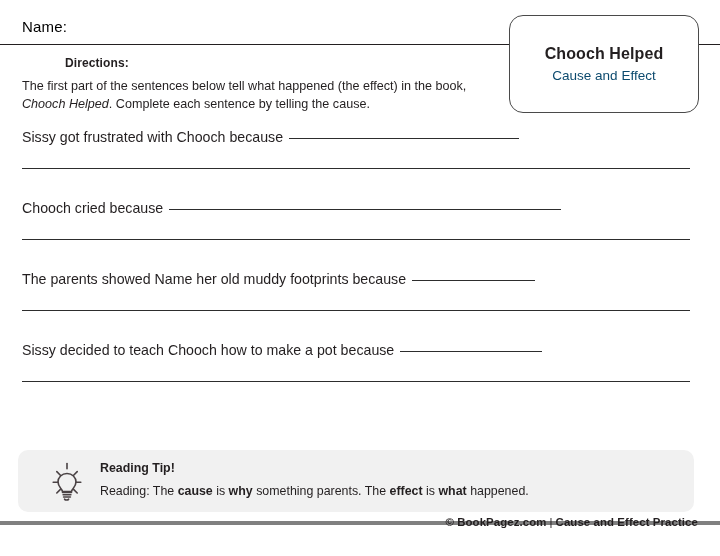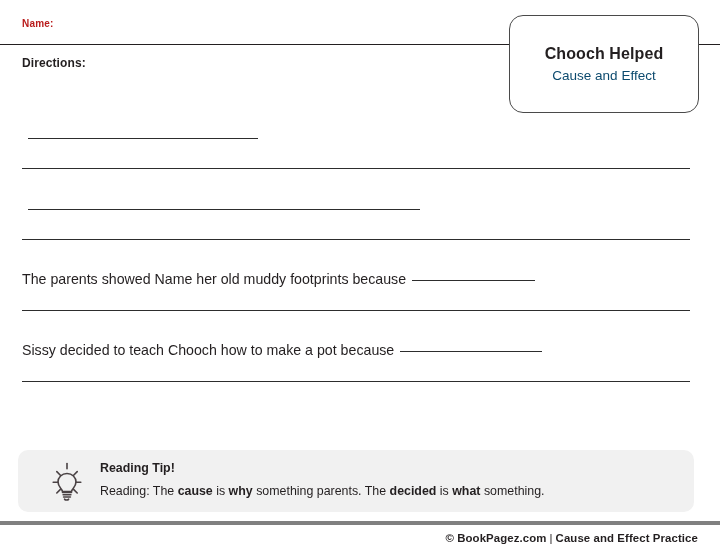--- a/index.html
+++ b/index.html
@@ -14,24 +14,23 @@
     font-family: "Liberation Sans", sans-serif;
     color: #231f20;
     overflow: hidden;
   }
 
   
   .name-row {
     position: absolute;
     left: 22px;
     top: 18px;
-    font-size: 10px;
+    font-size: 15px;
     letter-spacing: .2px;
-    color: #b91c1c;
-    font-weight: bold;
+    color: #000000;
   }
   .header-rule {
     position: absolute;
     left: 0;
     right: 0;
     top: 44px;
     height: 0;
     border-top: 1.4px solid #231f20;
   }
   .title-box {
@@ -66,20 +65,21 @@
     position: absolute;
     left: 22px;
     top: 56px;
     width: 470px;
   }
   .dir-label {
     font-size: 12px;
     font-weight: bold;
     letter-spacing: .1px;
     margin-bottom: 7px;
+    margin-left: 43px;
   }
   .dir-text {
     font-size: 12.6px;
     line-height: 18px;
     color: #231f20;
   }
   .dir-text .bookname { font-style: italic; }
 
   
   .prompts {
@@ -155,21 +155,21 @@
     position: absolute;
     left: 0;
     right: 0;
     top: 521px;
     height: 4px;
     background: #808080;
   }
   .footer-text {
     position: absolute;
     right: 22px;
-    top: 532px;
+    top: 516px;
     font-size: 11.4px;
     font-weight: bold;
     color: #231f20;
     letter-spacing: .1px;
     text-align: right;
   }
   .footer-text .sep {
     font-weight: normal;
     padding: 0 3px;
   }
@@ -180,31 +180,32 @@
 <div class="name-row">Name:</div>
 <div class="header-rule"></div>
 
 <div class="title-box">
   <div class="title-main">Chooch Helped</div>
   <div class="title-sub">Cause and Effect</div>
 </div>
 
 <div class="directions">
   <div class="dir-label">Directions:</div>
+  <div class="dir-text"><span>The first part of the sentences below tell what happened (the effect) in the book, </span><span class="bookname">Chooch Helped</span><span>.  Complete each sentence by telling the cause.</span></div>
 </div>
 
 <div class="prompts">
 
   <div class="prompt-block">
-    <div class="prompt-line1"><span class="rule-fill" style="width: 230px;"></span></div>
-    <div class="answer-rule"></div>
-  </div>
-
-  <div class="prompt-block">
-    <div class="prompt-line1"><span class="rule-fill" style="width: 392px;"></span></div>
+    <div class="prompt-line1"><span class="stem">Sissy got frustrated with Chooch because</span><span class="rule-fill" style="width: 230px;"></span></div>
+    <div class="answer-rule"></div>
+  </div>
+
+  <div class="prompt-block">
+    <div class="prompt-line1"><span class="stem">Chooch cried because</span><span class="rule-fill" style="width: 392px;"></span></div>
     <div class="answer-rule"></div>
   </div>
 
   <div class="prompt-block">
     <div class="prompt-line1"><span class="stem">The parents showed Name her old muddy footprints because</span><span class="rule-fill" style="width: 123px;"></span></div>
     <div class="answer-rule"></div>
   </div>
 
   <div class="prompt-block">
     <div class="prompt-line1"><span class="stem">Sissy decided to teach Chooch how to make a pot because</span><span class="rule-fill" style="width: 142px;"></span></div>
@@ -227,18 +228,18 @@
         <path d="M31.8 22.3 h5.0"></path>
         <path d="M12.8 11.6 l3.6 3.6"></path>
         <path d="M33.2 11.6 l-3.6 3.6"></path>
         <path d="M12.8 33.0 l3.4 -3.4"></path>
         <path d="M33.2 33.0 l-3.4 -3.4"></path>
       </g>
     </svg>
   </div>
   <div class="tip-body">
     <div class="tip-title">Reading Tip!</div>
-    <div class="tip-text"><span>Reading: The </span><b>cause</b><span> is </span><b>why</b><span> something parents.  The </span><b>decided</b><span> is </span><b>what</b><span> something.</span></div>
+    <div class="tip-text"><span>Reading: The </span><b>cause</b><span> is </span><b>why</b><span> something parents.  The </span><b>effect</b><span> is </span><b>what</b><span> happened.</span></div>
   </div>
 </div>
 
 <div class="footer-bar"></div>
 <div class="footer-text"><span>© BookPagez.com</span><span class="sep">|</span><span>Cause and Effect Practice</span></div>
 
 </body></html>

